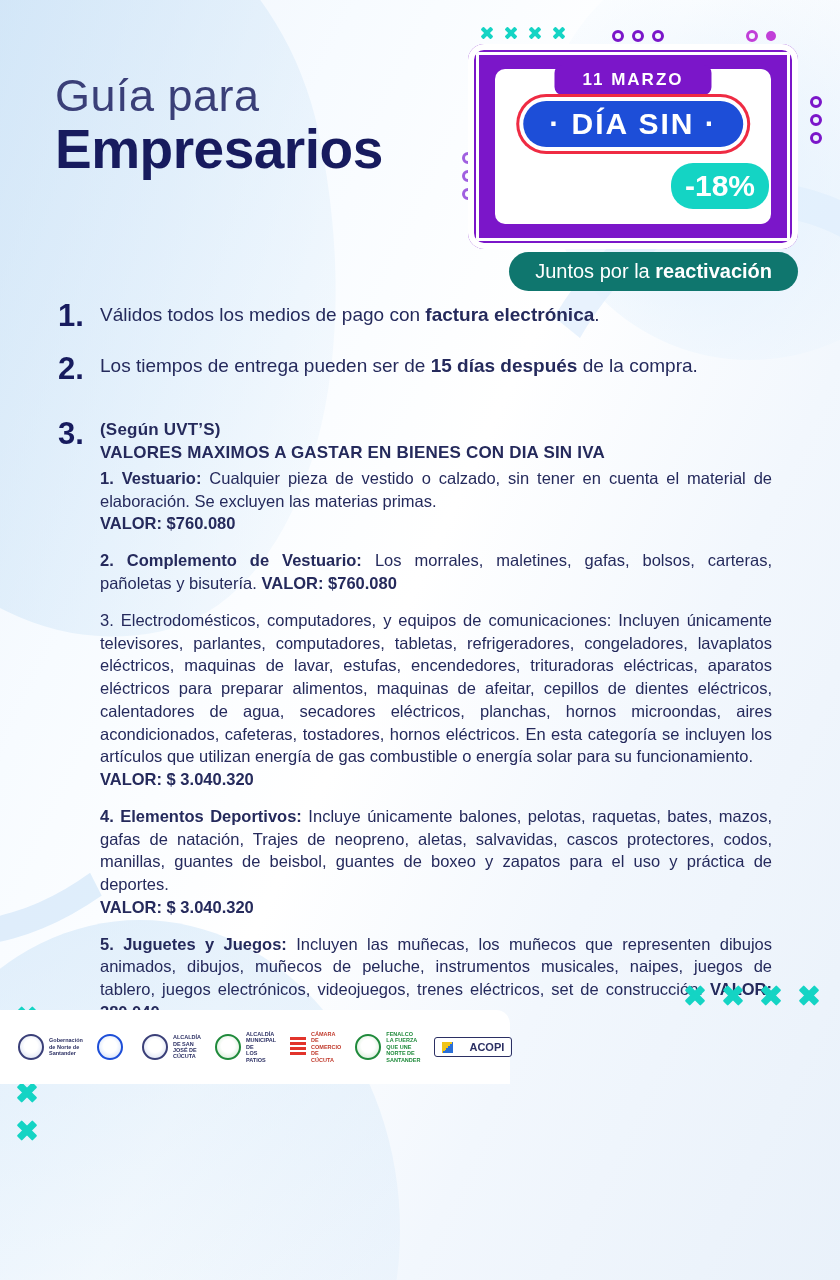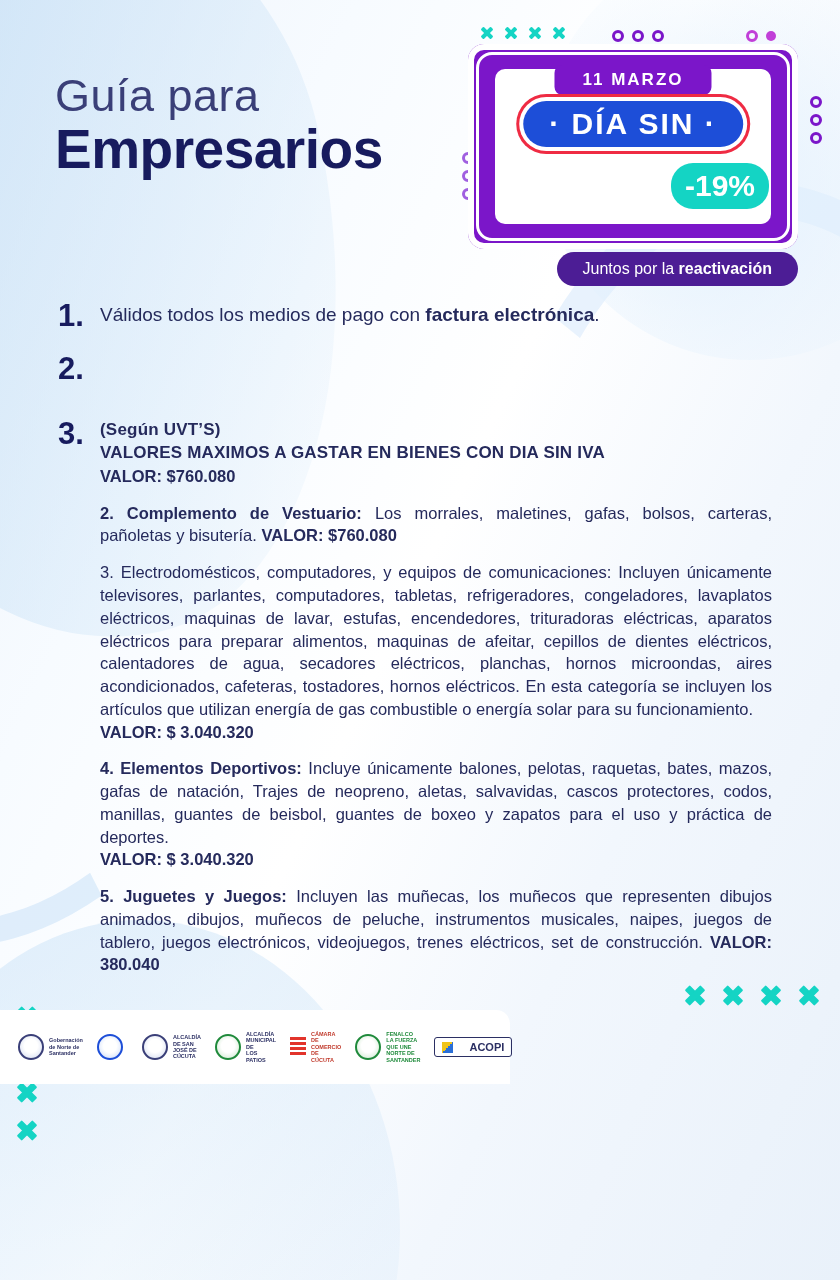--- a/index.html
+++ b/index.html
@@ -60,21 +60,21 @@
   }
 
   
   .logo {
     position: absolute; right: 42px; top: 44px; width: 330px; height: 205px;
     background: #7b16c9;
     border-radius: 16px;
     box-shadow: 0 0 0 6px #ffffff inset;
   }
   .logo-inner {
-    position: absolute; inset: 8px; border: 3px solid #ffffff; border-radius: 16px;
+    position: absolute; inset: 8px; border: 3px solid #ffffff; border-radius: 2px;
     background: #7b16c9;
   }
   .logo-white {
     position: absolute; left: 16px; top: 14px; right: 16px; bottom: 14px;
     background: #ffffff; border-radius: 10px;
   }
   .date-pill {
     position: absolute; left: 50%; transform: translateX(-50%); top: 10px;
     background: #7b16c9; color: #ffffff; font-weight: 800; font-size: 17px;
     letter-spacing: 2px; padding: 5px 28px; border-radius: 8px; white-space: nowrap;
@@ -89,22 +89,22 @@
     position: absolute; left: 46px; top: 96px;
     color: #171b5e; font-weight: 800; font-size: 62px; letter-spacing: 3px; line-height: 1;
   }
   .pct {
     position: absolute; right: 18px; top: 108px;
     background: #14d4c4; color: #ffffff; font-weight: 800; font-size: 30px;
     padding: 6px 14px; border-radius: 22px;
   }
   .reactivacion {
     position: absolute; right: 42px; top: 252px;
-    background: #4c1d95; color: #ffffff; border-radius: 22px;
-    padding: 8px 26px; font-size: 16px; white-space: nowrap;
+    background: #0f766e; color: #ffffff; border-radius: 22px;
+    padding: 8px 26px; font-size: 20px; white-space: nowrap;
   }
   .reactivacion b { font-weight: 800; }
 
   .deco { position: absolute; pointer-events: none; }
   .x-mark { width: 14px; height: 14px; position: relative; display: inline-block; }
   .x-mark::before, .x-mark::after {
     content: ""; position: absolute; left: 0; top: 5px; width: 14px; height: 4px;
     background: currentColor; border-radius: 1px;
   }
   .x-mark::before { transform: rotate(45deg); }
@@ -239,46 +239,50 @@
       <span class="x-mark"></span>
       <span class="x-mark"></span>
       <span class="x-mark"></span>
     </div>
 
     <div class="logo">
       <div class="logo-inner">
         <div class="logo-white"></div>
         <div class="date-pill">11 MARZO</div>
         <div class="dia-sin">· DÍA SIN ·</div>
-        <div class="pct">-19%</div>
+        <div class="pct">-18%</div>
       </div>
     </div>
 
     <div class="reactivacion">
       <span>Juntos por la </span><b>reactivación</b>
     </div>
   </div>
 
   <div class="content">
 
     <div class="item">
       <div class="num">1.</div>
       <div class="item-text"><span>Válidos todos los medios de pago con </span><b>factura electrónica</b><span>.</span></div>
     </div>
 
     <div class="item item2" style="margin-top:22px;">
       <div class="num">2.</div>
+      <div class="item-text"><span>Los tiempos de entrega pueden ser de </span><b>15 días después</b><span> de la compra.</span></div>
     </div>
 
     <div class="item item3" style="margin-top:34px;">
       <div class="num">3.</div>
       <div class="block3">
         <div class="head">(Según UVT’S)</div>
         <div class="head">VALORES MAXIMOS A GASTAR EN BIENES CON DIA SIN IVA</div>
 
+        <p style="margin-top:2px;">
+          <b>1. Vestuario:</b><span> Cualquier pieza de vestido o calzado, sin tener en cuenta el material de elaboración. Se excluyen las materias primas.</span>
+        </p>
         <div class="valor">VALOR: $760.080</div>
 
         <p class="para">
           <b>2. Complemento de Vestuario:</b><span> Los morrales, maletines, gafas, bolsos, carteras, pañoletas y bisutería. </span><b class="valor">VALOR: $760.080</b>
         </p>
 
         <p class="para">
           <span>3.</span><span> Electrodomésticos, computadores, y equipos de comunicaciones: Incluyen únicamente televisores, parlantes, computadores, tabletas, refrigeradores, congeladores, lavaplatos eléctricos, maquinas de lavar, estufas, encendedores, trituradoras eléctricas, aparatos  eléctricos para preparar alimentos, maquinas de afeitar, cepillos de dientes eléctricos, calentadores de agua, secadores eléctricos, planchas, hornos microondas, aires acondicionados, cafeteras, tostadores, hornos eléctricos. En esta categoría se incluyen los artículos que utilizan energía de gas combustible o energía solar para su funcionamiento.</span>
         </p>
         <div class="valor">VALOR: $ 3.040.320</div>

